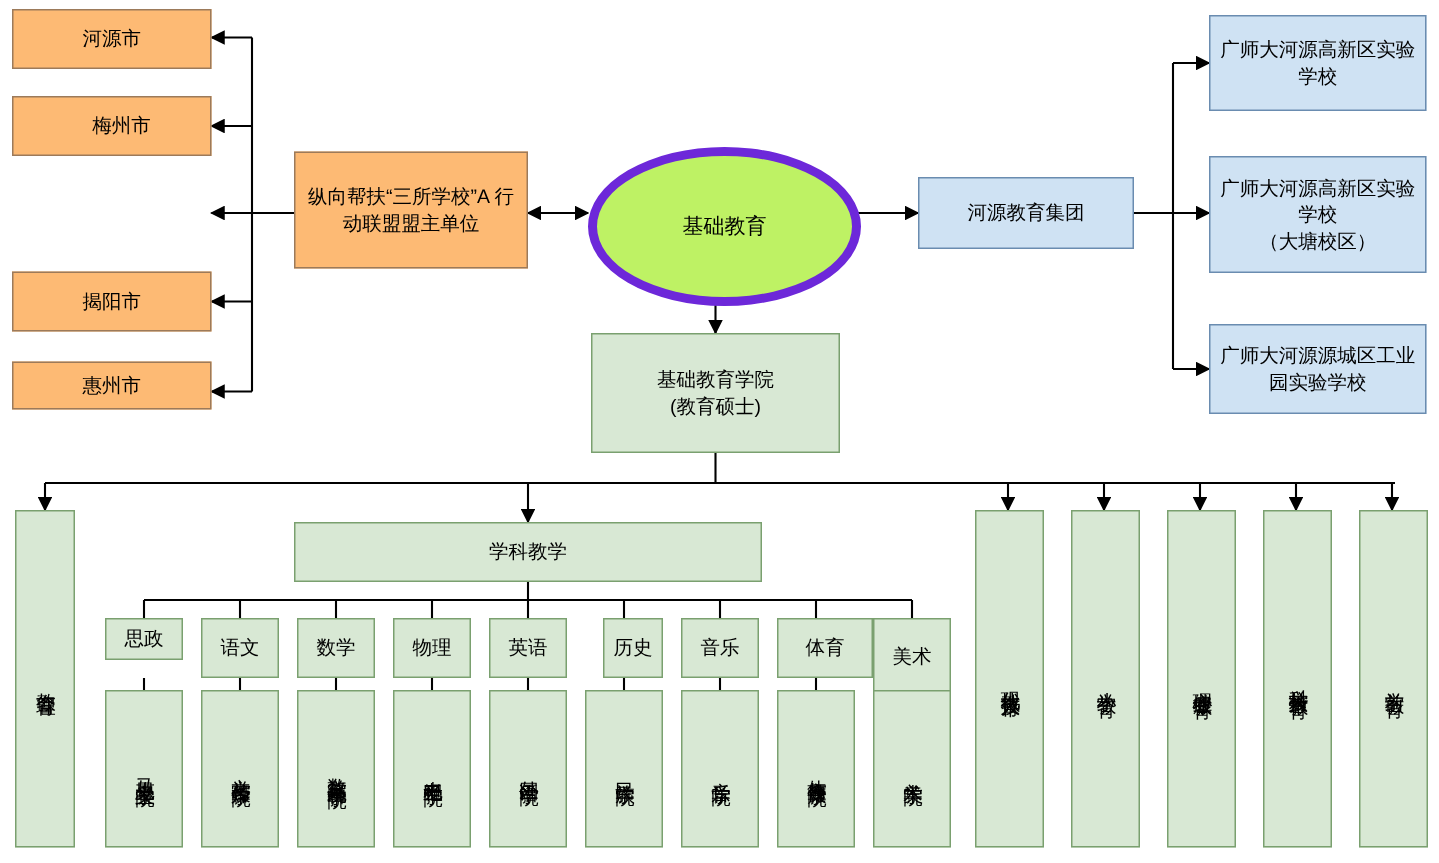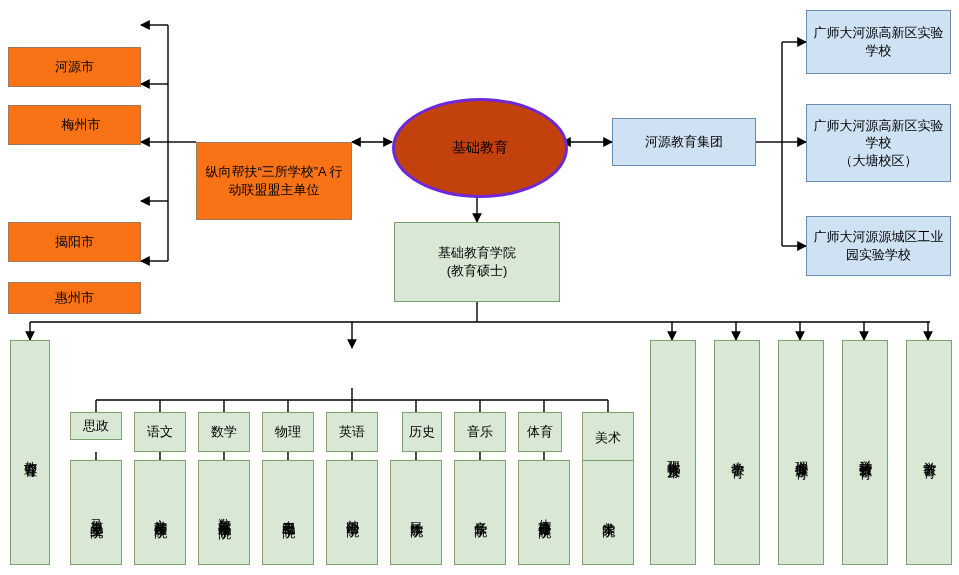--- a/index.html
+++ b/index.html
@@ -18,27 +18,27 @@
     align-items:center;
     justify-content:center;
     text-align:center;
     font-size:13px;
     color:#000;
     line-height:1.35;
     border:1px solid #6b6b6b;
     padding:2px 3px;
     white-space:pre-line;
   }
-  .orange{background:#f97316;border-color:#9c7a5a;margin-top:41px;}
+  .orange{background:#fdba74;border-color:#9c7a5a;}
   .blue{background:#cfe2f3;border-color:#6a8cb0;}
   .green{background:#d8e8d4;border-color:#7aa06f;}
   .ellipse{
     position:absolute;
-    background:#c2410c;
-    border:3px solid #6d28d9;
+    background:#bef264;
+    border:6px solid #6d28d9;
     border-radius:50%;
     display:flex;align-items:center;justify-content:center;
     font-size:14px;color:#000;
   }
   .vert{
     writing-mode:vertical-rl;
     text-orientation:upright;
     letter-spacing:1px;
     line-height:1.25;
   }
@@ -128,29 +128,30 @@
   <div class="node blue" style="left:806px;top:10px;width:145px;height:64px;">广师大河源高新区实验学校</div>
   <div class="node blue" style="left:806px;top:104px;width:145px;height:78px;">广师大河源高新区实验学校
 （大塘校区）</div>
   <div class="node blue" style="left:806px;top:216px;width:145px;height:60px;">广师大河源源城区工业园实验学校</div>
 
   <div class="node green" style="left:394px;top:222px;width:166px;height:80px;">基础教育学院
 (教育硕士)</div>
 
   <div class="node green vert" style="left:10px;top:340px;width:40px;height:225px;">教育管理</div>
 
+  <div class="node green" style="left:196px;top:348px;width:312px;height:40px;">学科教学</div>
 
   <div class="node green" style="left:70px;top:412px;width:52px;height:28px;">思政</div>
   <div class="node green" style="left:134px;top:412px;width:52px;height:40px;text-align:right;">语文</div>
   <div class="node green" style="left:198px;top:412px;width:52px;height:40px;">数学</div>
   <div class="node green" style="left:262px;top:412px;width:52px;height:40px;">物理</div>
   <div class="node green" style="left:326px;top:412px;width:52px;height:40px;">英语</div>
   <div class="node green" style="left:402px;top:412px;width:40px;height:40px;">历史</div>
   <div class="node green" style="left:454px;top:412px;width:52px;height:40px;">音乐</div>
-  <div class="node green" style="left:518px;top:412px;width:44px;height:40px;">体育</div>
+  <div class="node green" style="left:518px;top:412px;width:64px;height:40px;">体育</div>
   <div class="node green" style="left:582px;top:412px;width:52px;height:52px;">美术</div>
 
   <div class="node green vert" style="left:70px;top:460px;width:52px;height:105px;">马克思主义学院</div>
   <div class="node green vert" style="left:134px;top:460px;width:52px;height:105px;">文学与传媒学院</div>
   <div class="node green vert" style="left:198px;top:460px;width:52px;height:105px;">数学与系统科学学院</div>
   <div class="node green vert" style="left:262px;top:460px;width:52px;height:105px;">光电工程学院</div>
   <div class="node green vert" style="left:326px;top:460px;width:52px;height:105px;">外国语学院</div>
   <div class="node green vert" style="left:390px;top:460px;width:52px;height:105px;">民族学院</div>
   <div class="node green vert" style="left:454px;top:460px;width:52px;height:105px;">音乐学院</div>
   <div class="node green vert" style="left:518px;top:460px;width:52px;height:105px;">体育与健康学院</div>

